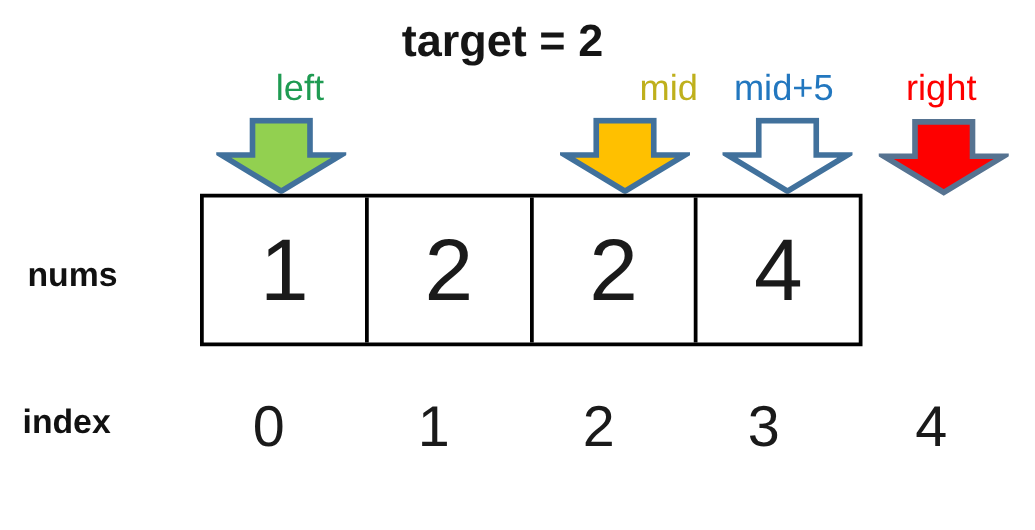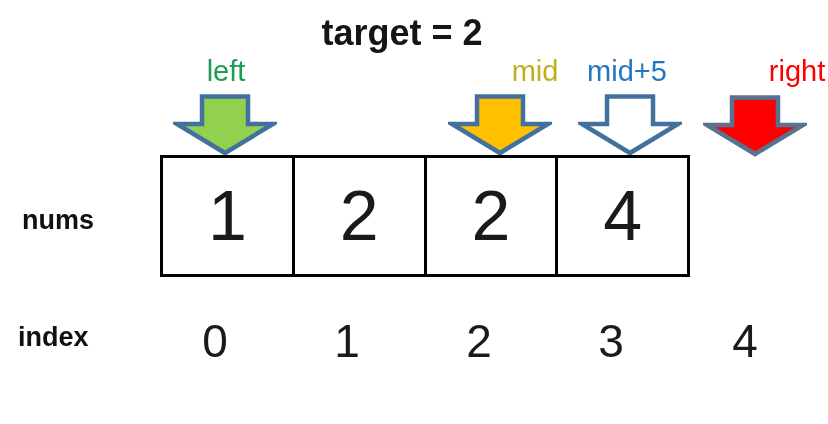--- a/index.html
+++ b/index.html
@@ -27,24 +27,24 @@
     text-align: right;
   }
   .ptr-label {
     position: absolute;
     top: 56px;
     transform: translateX(-50%);
     white-space: nowrap;
     font-size: 29px;
     line-height: 1.1;
   }
-  .ptr-label.left   { left: 226px; }
+  .ptr-label.left   { left: 240px; }
   .ptr-label.mid    { left: 499px; margin-left: 36px; }
   .ptr-label.midp1  { left: 627px; }
-  .ptr-label.right  { left: 797px; }
+  .ptr-label.right  { left: 753px; }
   .arrow {
     position: absolute;
     top: 94px;
     width: 104px;
     height: 62px;
   }
   .arrow.left  { left: 173px; }
   .arrow.mid   { left: 448px; }
   .arrow.midp1 { left: 578px; }
   .arrow.right { left: 703px; top: 95px; }

